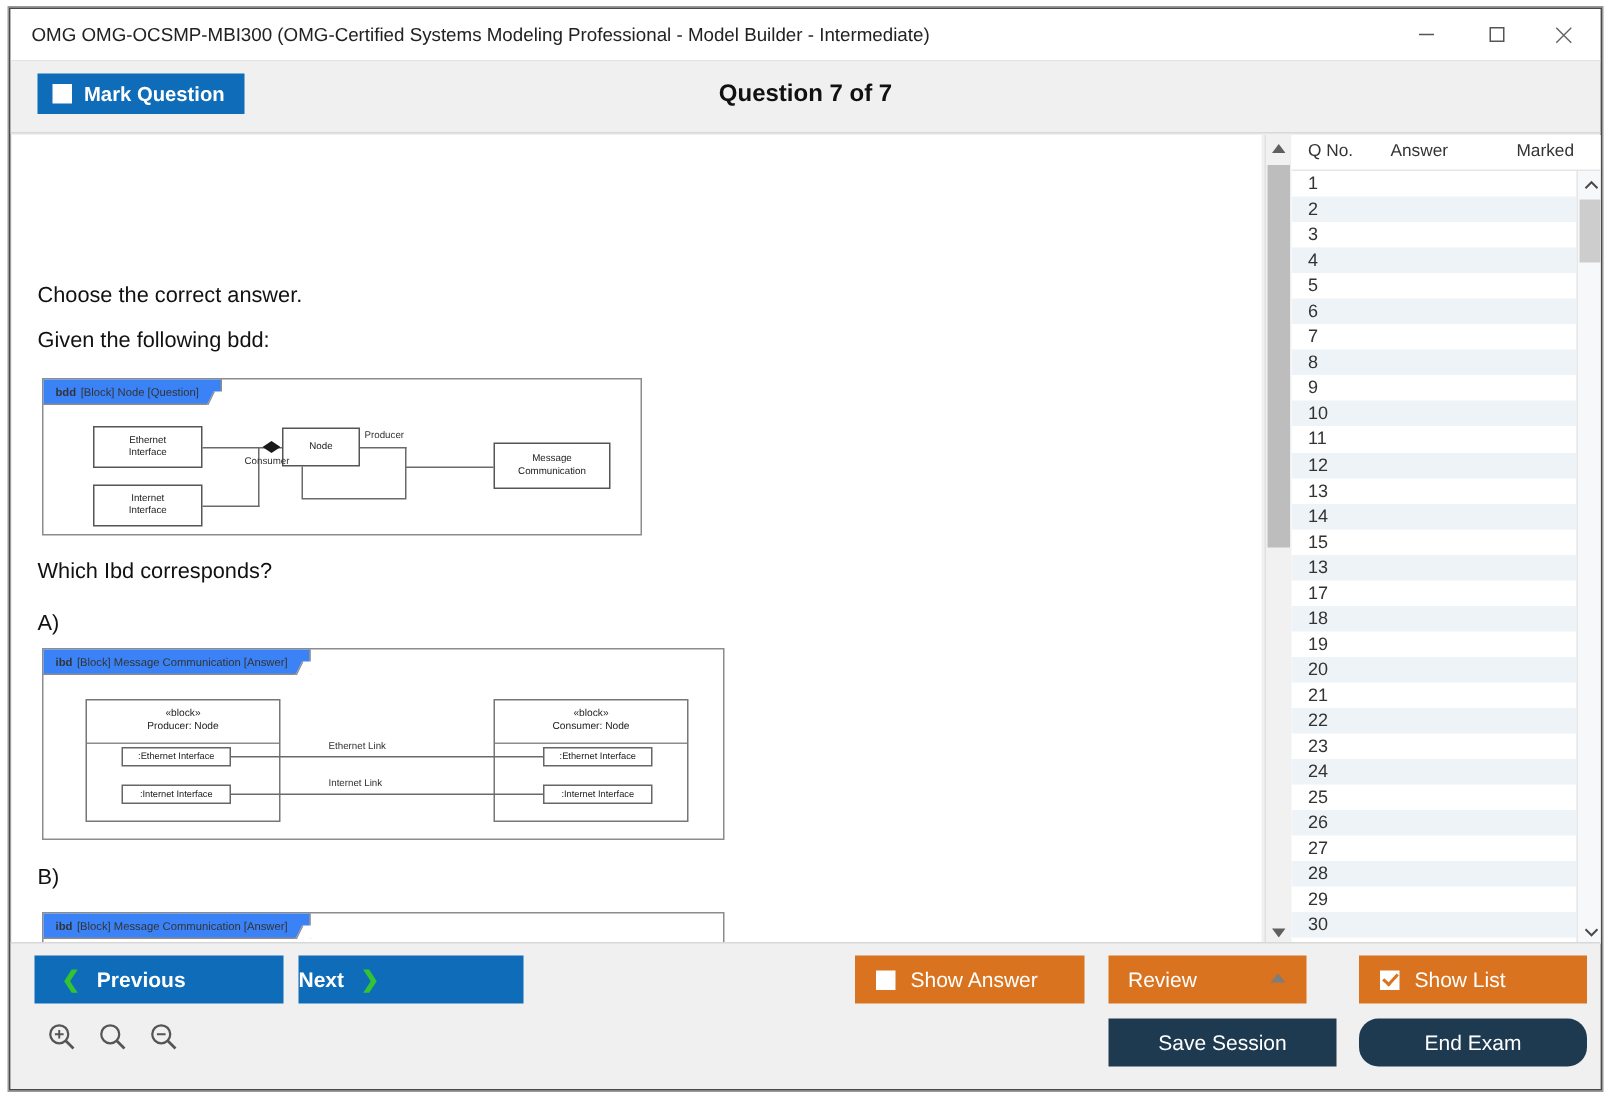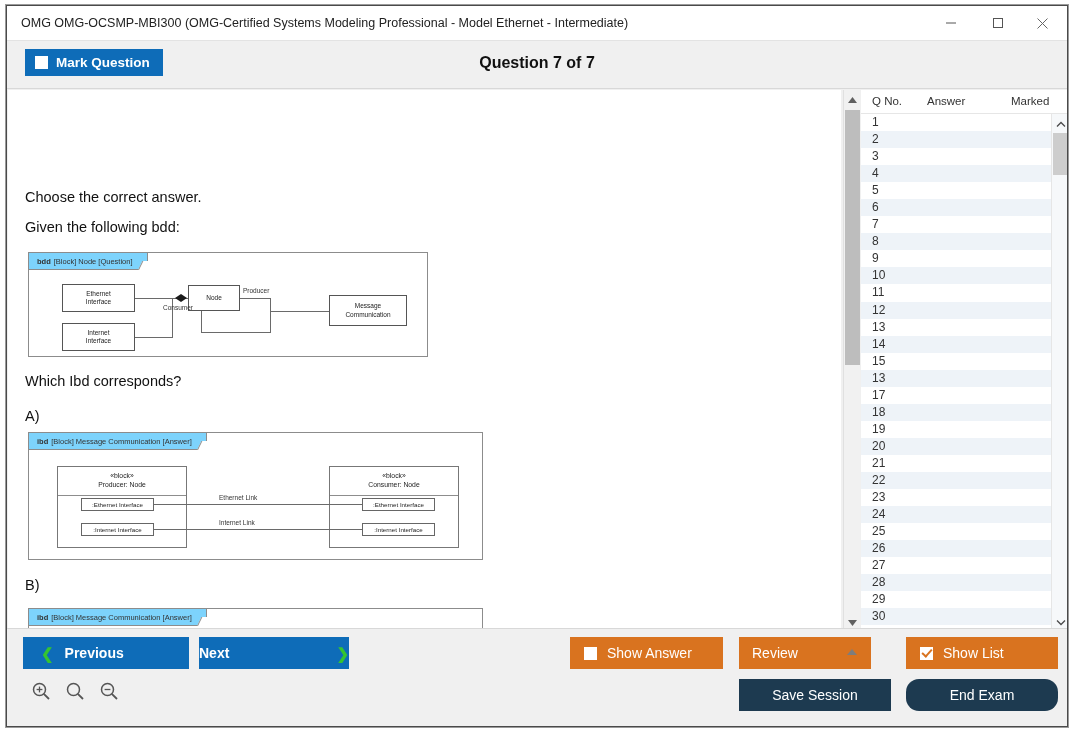--- a/index.html
+++ b/index.html
@@ -85,21 +85,21 @@
     position: absolute;
     border: 1px solid #8c8c8c;
     background: #fff;
   }
   #diagram-bdd { left: 20px; top: 162px; width: 400px; height: 105px; }
   #diagram-a   { left: 20px; top: 342px; width: 455px; height: 128px; }
   #diagram-b   { left: 20px; top: 518px; width: 455px; height: 110px; }
 
   .frame-tab {
     position: absolute; left: 0; top: 0; height: 17px;
-    background: #7dd3fc;
+    background: #3b82f6;
     border-right: 1px solid #8c8c8c;
     border-bottom: 1px solid #8c8c8c;
     font-size: 7.5px; color: #333;
     display: flex; align-items: center; padding: 0 14px 0 8px;
     white-space: nowrap;
   }
   .frame-tab b { font-weight: bold; margin-right: 3px; }
   .frame-tab::after {
     content: ""; position: absolute; right: -1px; bottom: -1px;
     width: 9px; height: 9px; background: #fff;
@@ -205,21 +205,21 @@
     display: flex; align-items: center;
     font-family: "Liberation Sans", sans-serif;
   }
   .btn-blue { background: #0e6cb8; font-weight: bold; }
   .btn-orange { background: #d9731f; }
   .btn-navy { background: #1d3a50; justify-content: center; }
 
   #btn-previous { left: 16px; top: 8px; width: 166px; height: 32px;
                   justify-content: flex-start; padding-left: 18px; gap: 11px; }
   #btn-next     { left: 192px; top: 8px; width: 150px; height: 32px;
-                  justify-content: space-between; gap: 11px; }
+                  justify-content: flex-start; gap: 11px; }
   .chev { color: #35c431; font-size: 15px; font-weight: bold; line-height: 1; }
 
   #btn-show-answer { left: 563px; top: 8px; width: 153px; height: 32px;
                      padding-left: 14px; gap: 10px; }
   #btn-review      { left: 732px; top: 8px; width: 132px; height: 32px;
                      padding-left: 13px; }
   #review-caret { position: absolute; right: 14px; top: 12px;
                   width: 0; height: 0;
                   border-left: 5px solid transparent;
                   border-right: 5px solid transparent;
@@ -238,21 +238,21 @@
   #zoom-tools { position: absolute; left: 22px; top: 52px; display: flex; gap: 10px; }
   .zoom-btn { width: 24px; height: 24px; cursor: pointer;
               display: flex; align-items: center; justify-content: center; }
 </style>
 </head>
 <body>
 
 <div id="app-window">
 
   <div id="titlebar">
-    <div id="title-text">OMG OMG-OCSMP-MBI300 (OMG-Certified Systems Modeling Professional - Model Ethernet - Intermediate)</div>
+    <div id="title-text">OMG OMG-OCSMP-MBI300 (OMG-Certified Systems Modeling Professional - Model Builder - Intermediate)</div>
 
     <div class="wbtn" id="btn-min">
       <span>
         <svg width="12" height="12" viewBox="0 0 12 12">
             <line x1="1" y1="6" x2="11" y2="6" stroke="#555" stroke-width="1"></line>
           </svg>
       </span>
     </div>
     <div class="wbtn" id="btn-max">
       <span>

